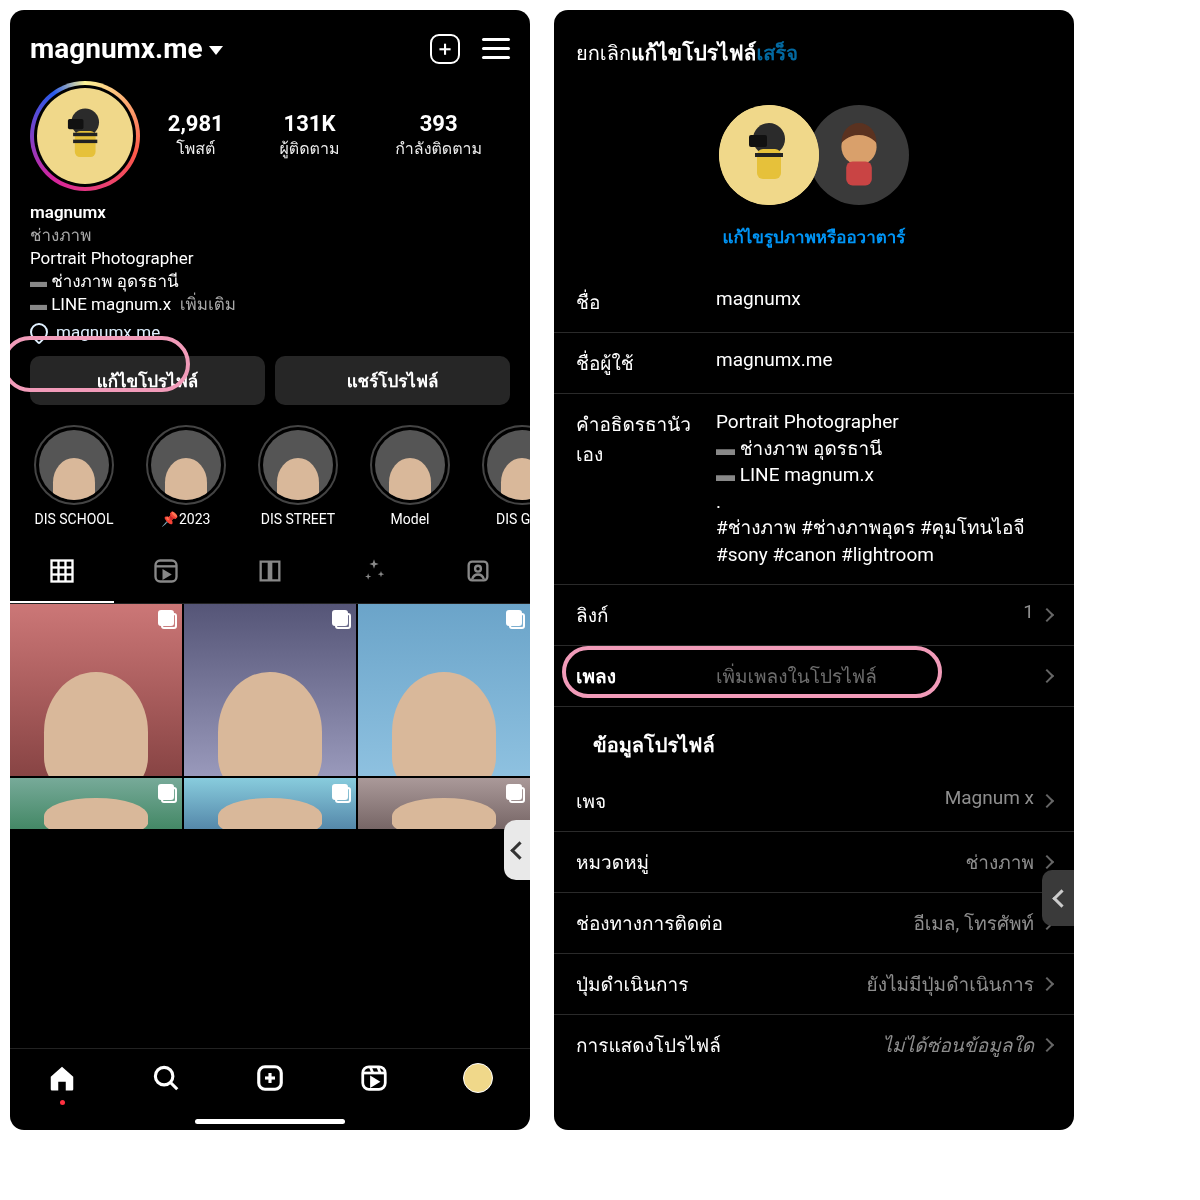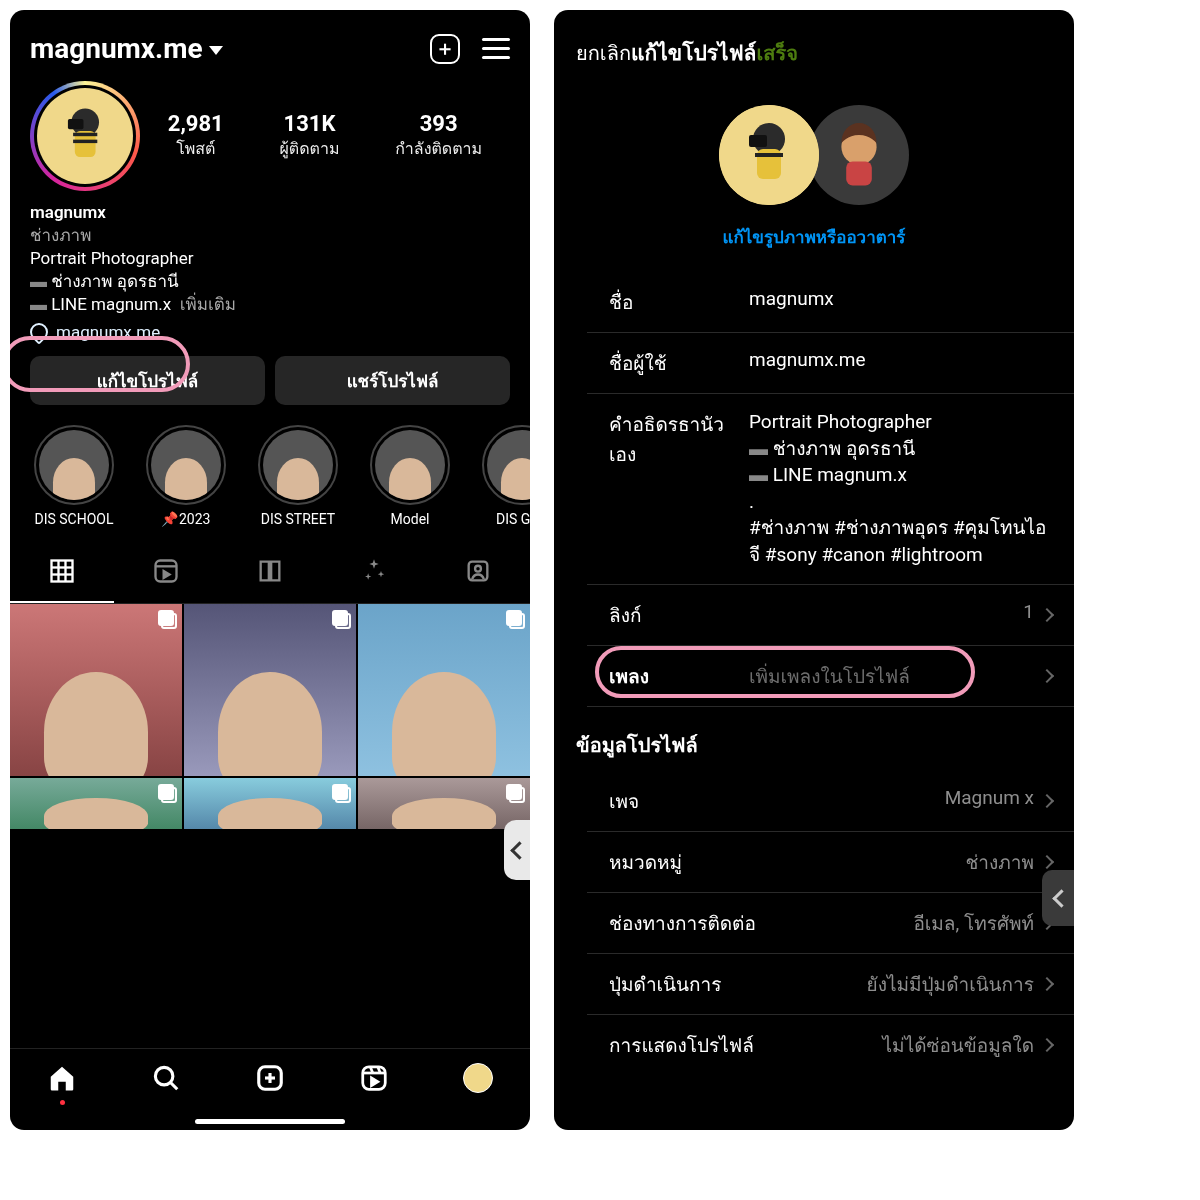--- a/index.html
+++ b/index.html
@@ -183,21 +183,21 @@
     border-radius: 3px; margin: 6px auto 6px auto;
   }
   
   .r-header {
     display: flex; align-items: center;
     padding: 26px 22px 14px 22px;
     font-size: 20px;
   }
   .r-header .cancel { color: #fff; }
   .r-header .title { font-weight: 700; font-size: 21px; }
-  .r-header .done { color: #4d7c0f; font-weight: 600; }
+  .r-header .done { color: #0369a1; font-weight: 600; }
   .r-scroll { overflow-y: hidden; flex:1; }
   .r-avatars {
     display: flex; justify-content: center; gap: 8px;
     padding: 22px 0 10px 0;
   }
   .r-av {
     width: 100px; height: 100px; border-radius: 50%;
     overflow:hidden;
   }
   .r-av.photo { background: #f0d88a; z-index:2; }
@@ -205,38 +205,37 @@
   .edit-link {
     text-align: center; color: #0095f6;
     font-size: 17px; font-weight: 600;
     padding: 8px 0 22px 0;
   }
   .form-row {
     display: flex; align-items: flex-start;
     padding: 15px 22px;
     border-bottom: 0.5px solid #2a2a2a;
     font-size: 19px;
-    margin-left: 33px;
   }
   .form-row.noborder { border-bottom: none; justify-content: space-between; }
   .form-label { width: 140px; flex-shrink: 0; color: #fff; }
   .form-value { flex: 1; color: #fff; }
   .form-value.placeholder { color: #6e6e6e; }
   .form-value.right { text-align: right; color: #8e8e8e; padding-right: 8px; }
   .chev-right {
     width: 10px; height: 10px;
     border-top: 2.5px solid #666;
     border-right: 2.5px solid #666;
     transform: rotate(45deg);
     align-self: center;
     flex-shrink: 0;
   }
   .bio-lines { line-height: 1.4; }
   .section-title {
-    padding: 22px 22px 10px 22px;
+    padding: 22px 22px 10px 39px;
     font-size: 20px; font-weight: 700;
   }
   .side-tab {
     position: absolute; right: 0; top: 860px;
     width: 32px; height: 56px;
     background: #3a3a3a;
     border-radius: 10px 0 0 10px;
     display:flex;align-items:center;justify-content:center;
   }
   .side-tab::before {
@@ -525,19 +524,19 @@
       <div class="form-value right" style="flex:0 0 auto;">อีเมล, โทรศัพท์</div>
       <div class="chev-right"></div>
     </div>
     <div class="form-row">
       <div class="form-label" style="width:auto;flex:1;">ปุ่มดำเนินการ</div>
       <div class="form-value right" style="flex:0 0 auto;">ยังไม่มีปุ่มดำเนินการ</div>
       <div class="chev-right"></div>
     </div>
     <div class="form-row noborder">
       <div class="form-label" style="width:auto;flex:1;">การแสดงโปรไฟล์</div>
-      <div class="form-value right" style="flex:0 0 auto;">ไม่ได้ซ่อนข้อมูลใด</div>
+      <div class="form-value right" style="flex:0 0 auto;font-style:italic;">ไม่ได้ซ่อนข้อมูลใด</div>
       <div class="chev-right"></div>
     </div>
   </div>
 
   <div class="side-tab"></div>
 </div>
 
 </body></html>

